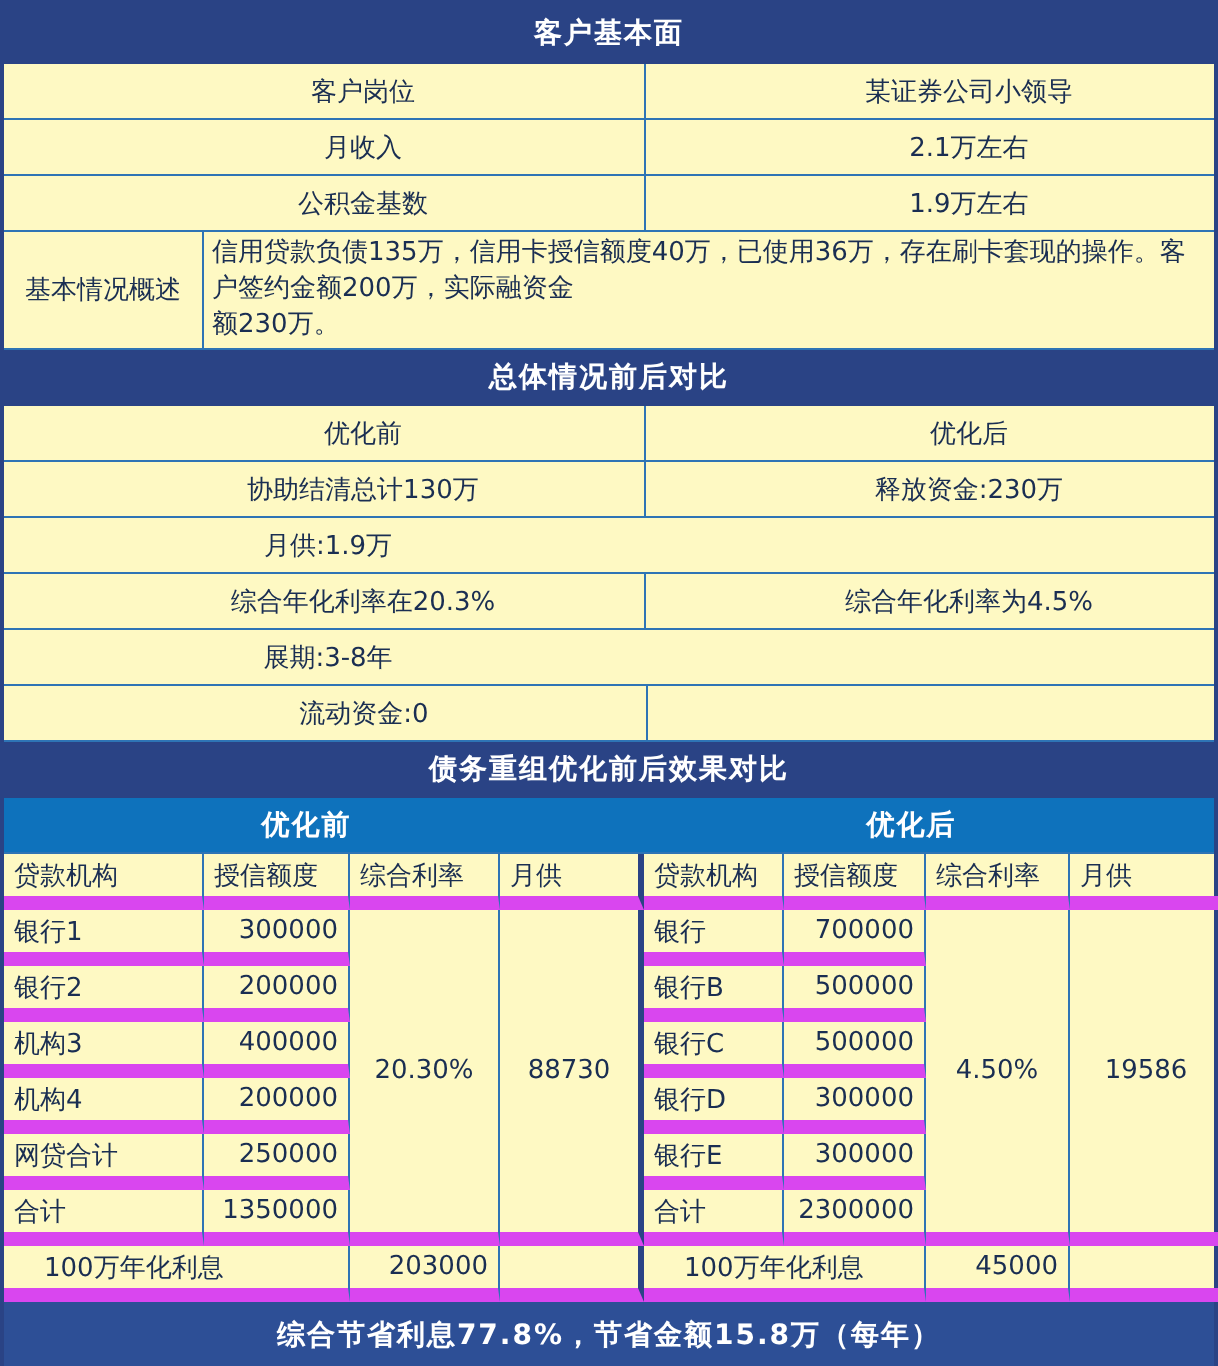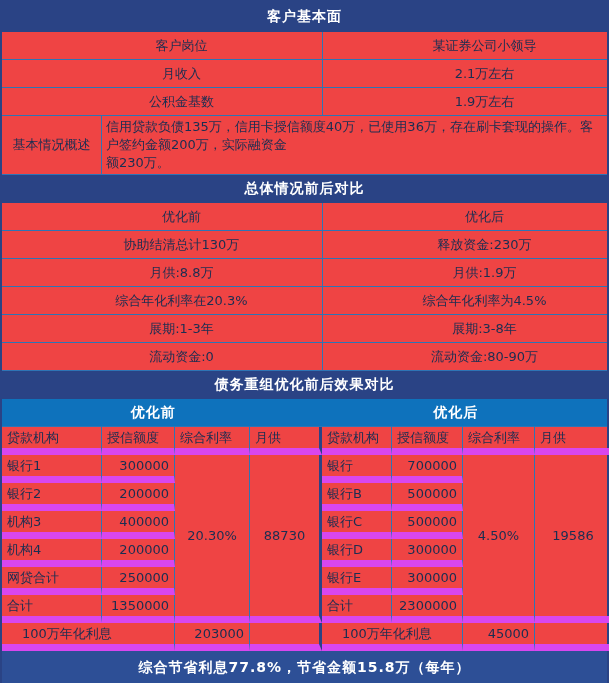--- a/index.html
+++ b/index.html
@@ -4,21 +4,21 @@
 <style>
   * { margin:0; padding:0; box-sizing:border-box; }
   body {
     font-family: "DejaVu Sans", sans-serif;
     background:#ffffff;
     width:609px;
   }
   .sheet {
     width:609px; height:683px;
     border:2px solid #2a4385;
-    background:#ef4444;
+    background:#fef9c3;
     color:#1a2e52;
     font-size:13px;
   }
   .hdr {
     background:#2a4385;
     color:#ffffff;
     font-weight:bold;
     font-size:14px;
     display:flex; align-items:center; justify-content:center;
     letter-spacing:1px;
@@ -118,34 +118,31 @@
 
   <div class="row">
     <div class="c left">优化前</div>
     <div class="c right">优化后</div>
   </div>
   <div class="row">
     <div class="c left">协助结清总计130万</div>
     <div class="c right">释放资金:230万</div>
   </div>
   <div class="row">
-    <div class="c left">月供:8.8万</div>
     <div class="c right">月供:1.9万</div>
   </div>
   <div class="row">
     <div class="c left">综合年化利率在20.3%</div>
     <div class="c right">综合年化利率为4.5%</div>
   </div>
   <div class="row">
-    <div class="c left">展期:1-3年</div>
     <div class="c right">展期:3-8年</div>
   </div>
   <div class="row">
     <div class="c left">流动资金:0</div>
-    <div class="c right">流动资金:80-90万</div>
   </div>
 
   <div class="hdr h2">债务重组优化前后效果对比</div>
 
   <div class="bluebar">
     <div class="half">优化前</div>
     <div class="half">优化后</div>
   </div>
 
   <div class="tbl">

